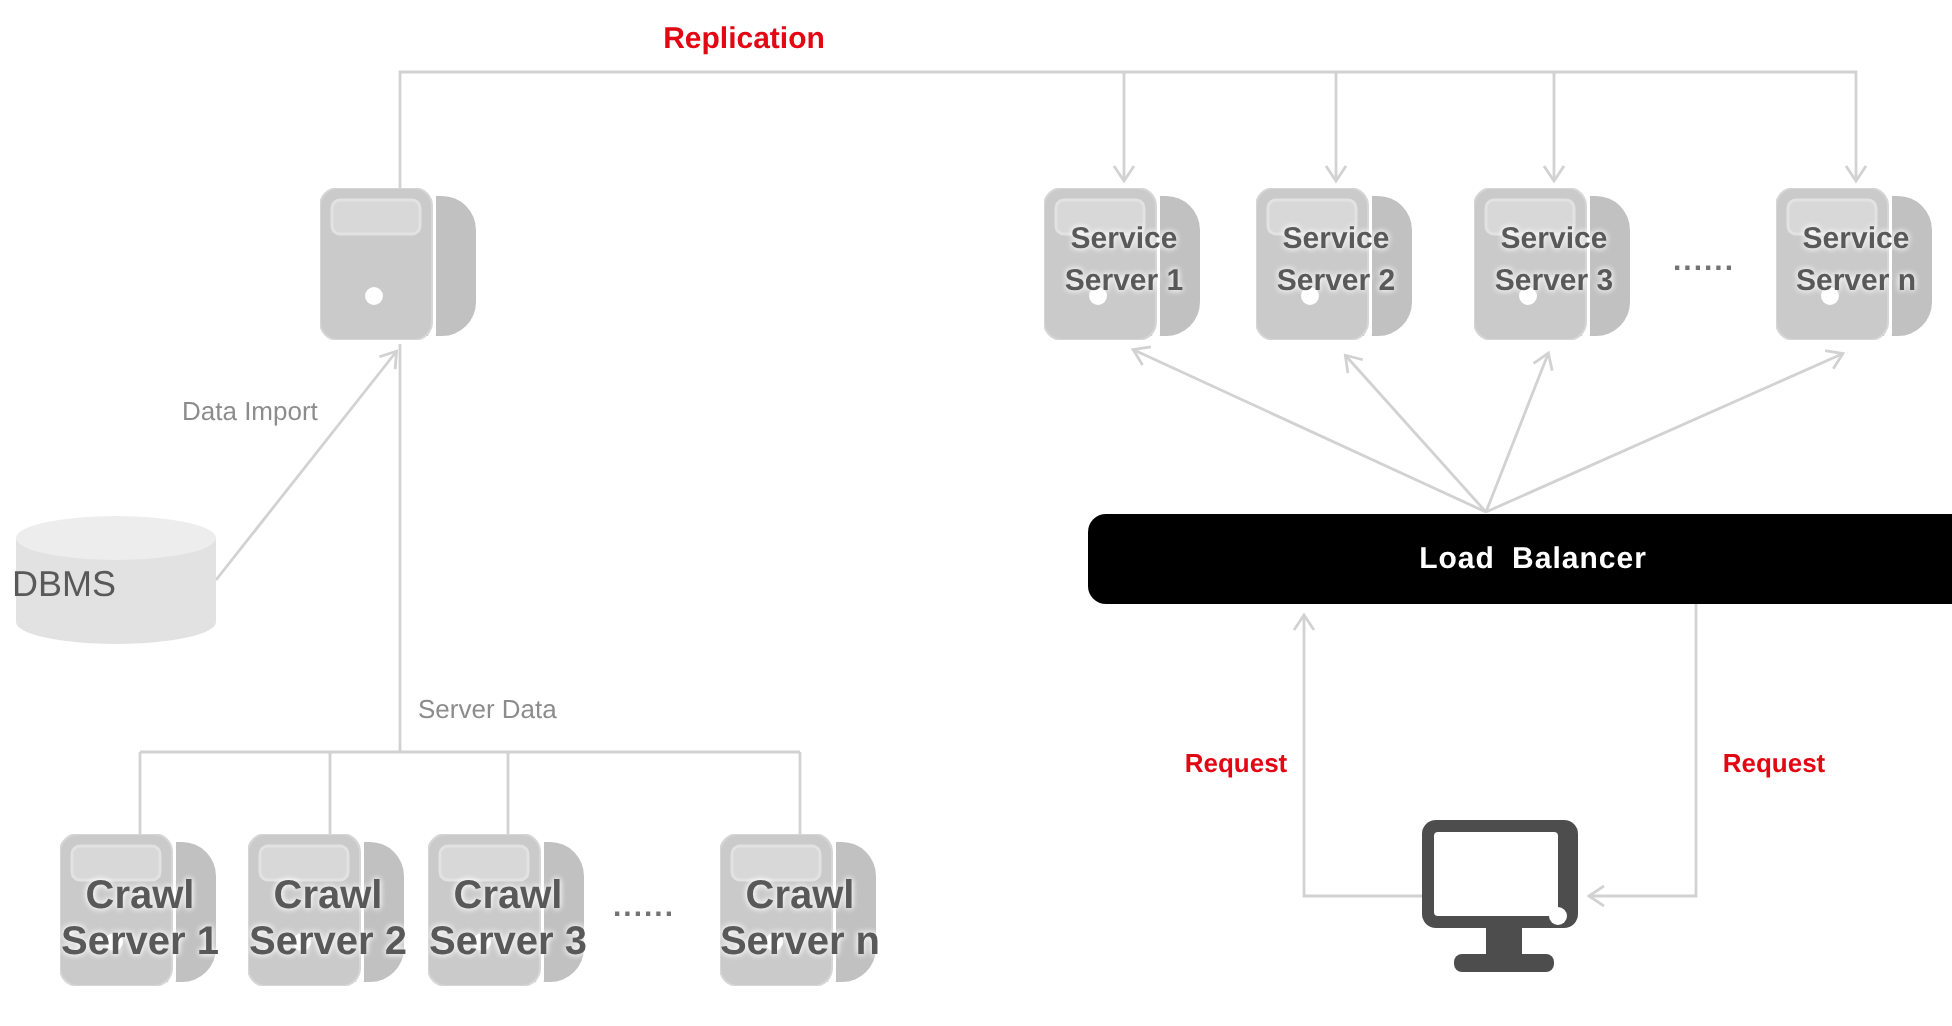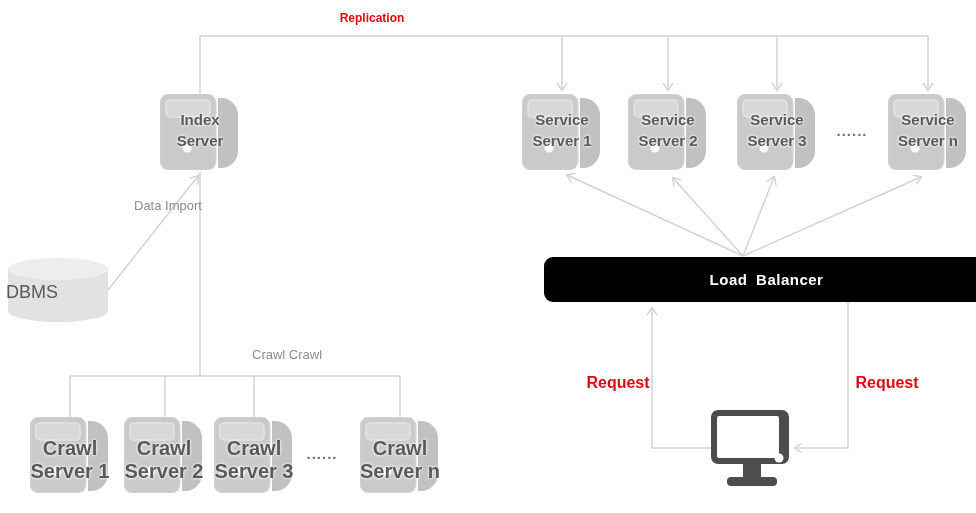--- a/index.html
+++ b/index.html
@@ -16,22 +16,22 @@
     position:absolute; left:-8px; right:-8px; top:15px; text-align:center;
     font-weight:bold; font-size:15px; line-height:21px; color:#595959;
     text-shadow:0 0 3px rgba(255,255,255,.85), 0 0 3px rgba(255,255,255,.85);
   }
   .node.crawl .lbl { font-size:20px; top:20px; line-height:23px; }
 
   .dots { position:absolute; width:64px; text-align:center; font-weight:bold;
           font-size:15px; color:#737373; letter-spacing:1px; }
 
   
-  .edge-label-red { position:absolute; color:#e30613; font-weight:bold; font-size:16px; text-align:center; width:100px; }
-  .edge-label-gray { position:absolute; color:#8c8c8c; font-size:13px;margin-left:43px; }
+  .edge-label-red { position:absolute; color:#e30613; font-weight:bold; font-size:13px; text-align:center; width:100px; }
+  .edge-label-gray { position:absolute; color:#8c8c8c; font-size:13px; }
 
   
   #load-balancer {
     position:absolute; left:544px; top:257px; width:445px; height:45px;
     background:#000000; border-radius:9px; display:flex; align-items:center; justify-content:center;
     color:#ffffff; font-weight:bold; font-size:15px; letter-spacing:0.5px; word-spacing:4px;
   }
 
   
   #dbms { position:absolute; left:6px; top:256px; width:104px; height:70px; }
@@ -83,34 +83,30 @@
       <path d="M743,256 L567,175" marker-end="url(#arw)"></path>
       <path d="M743,256 L673,178" marker-end="url(#arw)"></path>
       <path d="M743,256 L774,177" marker-end="url(#arw)"></path>
       <path d="M743,256 L921,177" marker-end="url(#arw)"></path>
 
       <path d="M712,448 L652,448 L652,308" marker-end="url(#arw)"></path>
       <path d="M848,302 L848,448 L795,448" marker-end="url(#arw)"></path>
     </g>
   </svg>
 
-  <div class="edge-label-red" style="left:322px; top:11px; font-size:12px;">Replication</div>
+  <div class="edge-label-red" style="left:322px; top:11px; font-size:15px;">Replication</div>
   <div class="edge-label-gray" style="left:91px; top:198px;">Data Import</div>
-  <div class="edge-label-gray" style="left:209px; top:347px;">Crawl Crawl</div>
+  <div class="edge-label-gray" style="left:209px; top:347px;">Server Data</div>
   <div class="edge-label-red" style="left:568px; top:374px;">Request</div>
   <div class="edge-label-red" style="left:837px; top:374px;">Request</div>
 
   <div class="node" style="left:145px; top:94px;">
     <svg class="icon-wrap" viewBox="0 0 80 76">
         <use href="#sym-server"></use>
       </svg>
-    <div class="lbl">
-      <div>Index</div>
-      <div>Server</div>
-    </div>
   </div>
 
   <div class="node" style="left:507px; top:94px;">
     <svg class="icon-wrap" viewBox="0 0 80 76">
         <use href="#sym-server"></use>
       </svg>
     <div class="lbl">
       <div>Service</div>
       <div>Server 1</div>
     </div>

